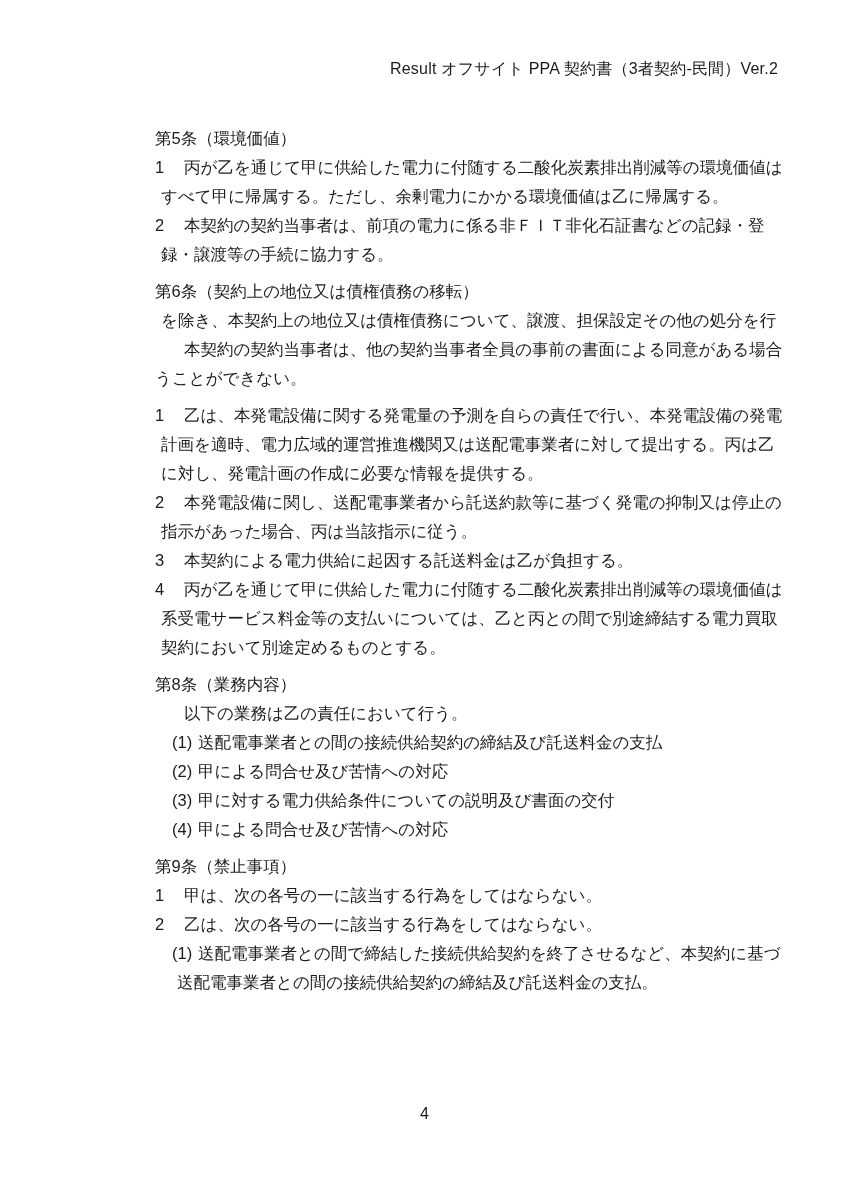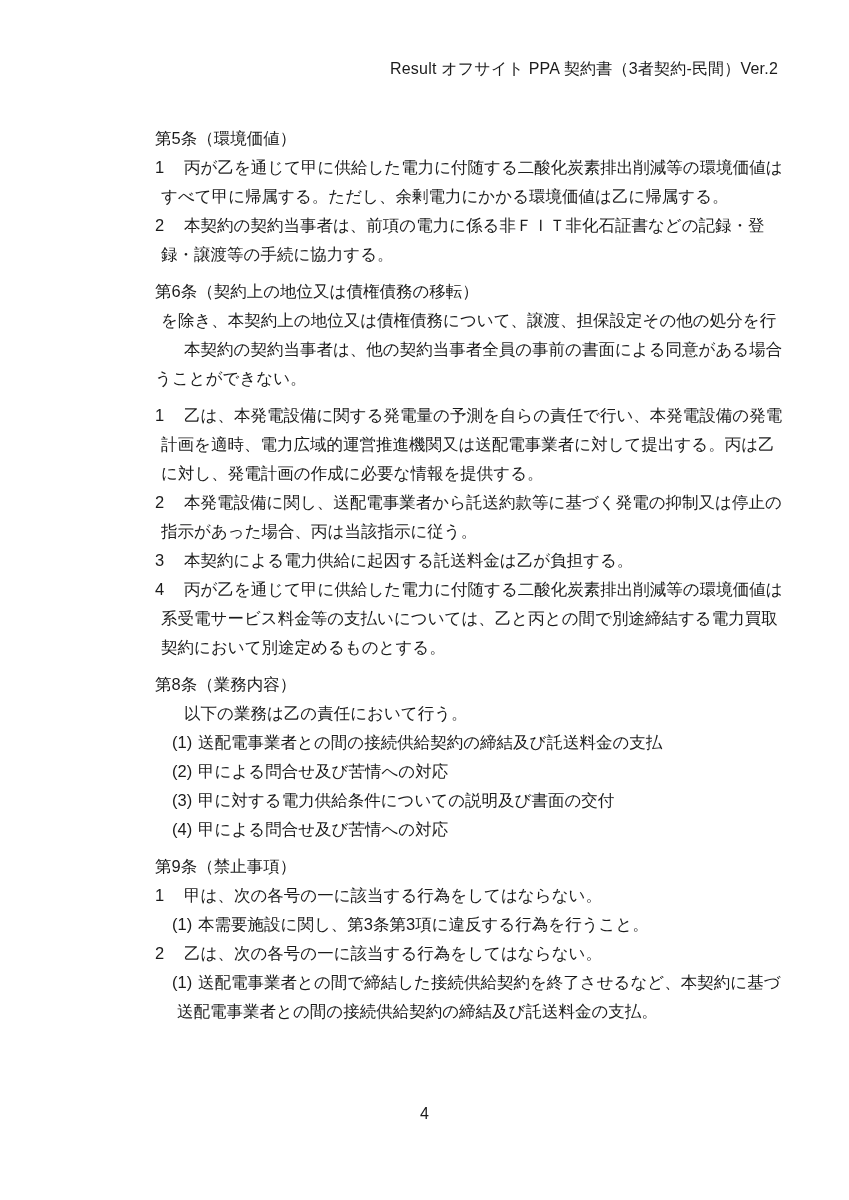--- a/index.html
+++ b/index.html
@@ -80,21 +80,20 @@
       <div class="ln first"><span>以下の業務は乙の責任において行う。</span></div>
       <div class="ln sub"><span class="sno">(1)</span><span>送配電事業者との間の接続供給契約の締結及び託送料金の支払</span></div>
       <div class="ln sub"><span class="sno">(2)</span><span>甲による問合せ及び苦情への対応</span></div>
       <div class="ln sub"><span class="sno">(3)</span><span>甲に対する電力供給条件についての説明及び書面の交付</span></div>
       <div class="ln sub"><span class="sno">(4)</span><span>甲による問合せ及び苦情への対応</span></div>
     </div>
 
     <div class="section">
       <div class="ln head">第9条（禁止事項）</div>
       <div class="ln"><span class="no">1</span><span>甲は、次の各号の一に該当する行為をしてはならない。</span></div>
-      <div class="ln sub"><span class="sno">(1)</span><span>本需要施設に関し、第3条第3項に違反する行為を行うこと。</span></div>
       <div class="ln"><span class="no">2</span><span>乙は、次の各号の一に該当する行為をしてはならない。</span></div>
       <div class="ln sub"><span class="sno">(1)</span><span>送配電事業者との間で締結した接続供給契約を終了させるなど、本契約に基づ</span></div>
       <div class="ln subcont"><span>送配電事業者との間の接続供給契約の締結及び託送料金の支払。</span></div>
     </div>
 
   </div>
 
   <div class="pagenum">4</div>
 
 </div>

